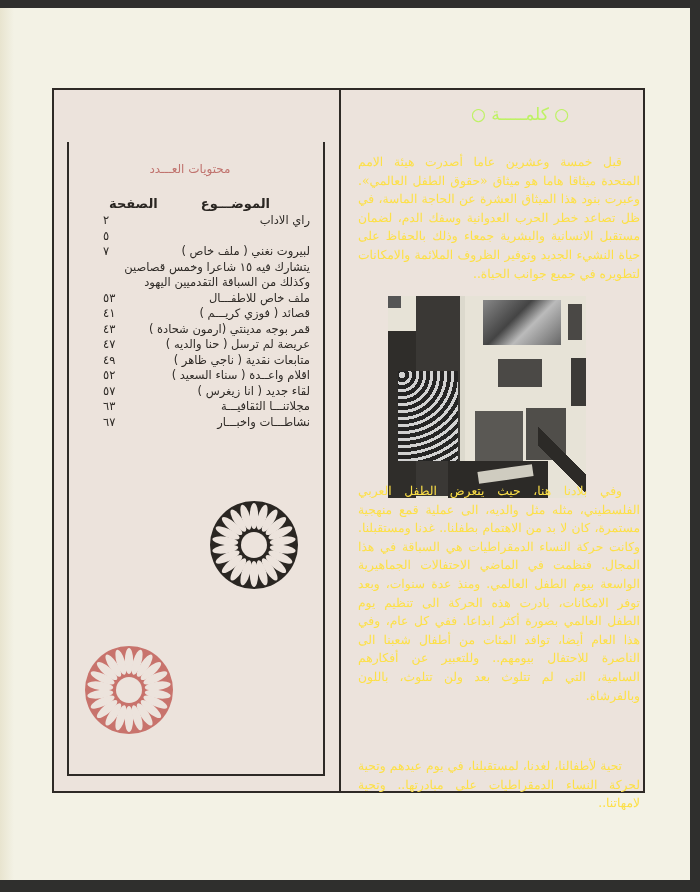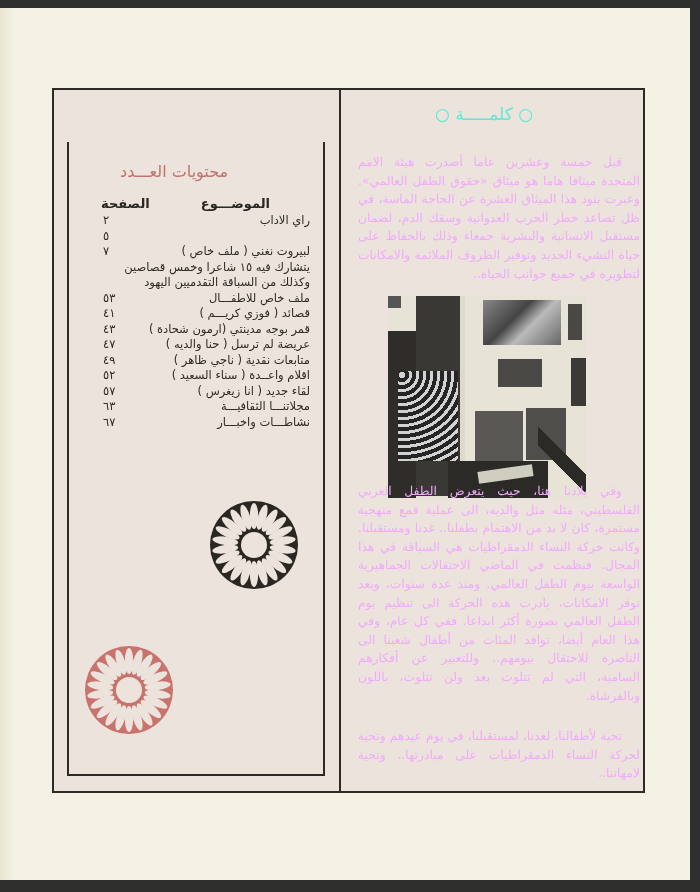--- a/index.html
+++ b/index.html
@@ -38,34 +38,34 @@
     left: 67px; top: 142px;
     width: 258px; height: 634px;
     border-left: 2px solid #2e2a26;
     border-right: 2px solid #2e2a26;
     border-bottom: 2px solid #2e2a26;
   }
   
   .toc-title {
     position: absolute;
     left: 120px; top: 162px; width: 140px;
-    text-align: left;
+    text-align: center;
     direction: rtl;
     color: #c0736e;
-    font-size: 16px;
+    font-size: 12px;
     letter-spacing: 1px;
   }
   .toc-head {
     position: absolute;
     left: 95px; top: 196px; width: 215px;
     direction: rtl;
     font-weight: bold; font-size: 13px; color: #2a2622;
   }
   .toc-head .h-subject { position: absolute; right: 40px; top: 0; margin-left: 20px; }
-  .toc-head .h-page { position: absolute; left: 6px; top: 0; }
+  .toc-head .h-page { position: absolute; left: 14px; top: 0; }
   .toc-list {
     position: absolute;
     left: 95px; top: 213px; width: 215px;
     direction: rtl;
     font-size: 11.5px;
     color: #2e2a26;
   }
   .toc-row {
     position: relative;
     height: 15.5px;
@@ -74,40 +74,40 @@
   }
   .toc-row .subj { position: absolute; right: 0; top: 0; }
   .toc-row .pg { position: absolute; left: 8px; top: 0; direction: ltr; }
   .toc-row.bold .subj, .toc-row.bold .pg { font-weight: normal; }
 
   .flower { position: absolute; }
 
   
   .kalima-title {
     position: absolute;
-    left: 384px; top: 104px; width: 200px;
+    left: 420px; top: 104px; width: 200px;
     text-align: center;
     direction: rtl;
-    color: #5eead4;
+    color: #bef264;
     font-family: "DejaVu Serif", serif;
     font-size: 17px;
     letter-spacing: 2px;
   }
   .para {
     position: absolute;
     direction: rtl;
     text-align: justify;
     font-family: "DejaVu Serif", serif;
     font-size: 12.3px;
     line-height: 18.6px;
-    color: #f0abfc;
+    color: #fde047;
   }
   .para1 { left: 358px; top: 153px; width: 282px; }
   .para2 { left: 358px; top: 482px; width: 282px; }
-  .para3 { left: 358px; top: 727px; width: 282px; }
+  .para3 { left: 358px; top: 757px; width: 282px; }
   .para .indent { display: inline-block; width: 18px; }
 
   .photo {
     position: absolute;
     left: 388px; top: 296px;
     width: 198px; height: 202px;
     background: #e7e3d7;
     overflow: hidden;
   }
   .photo div { position: absolute; }

